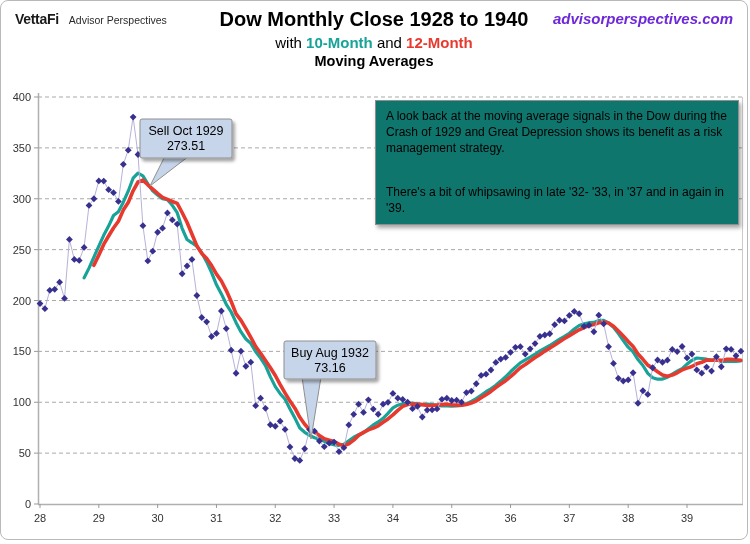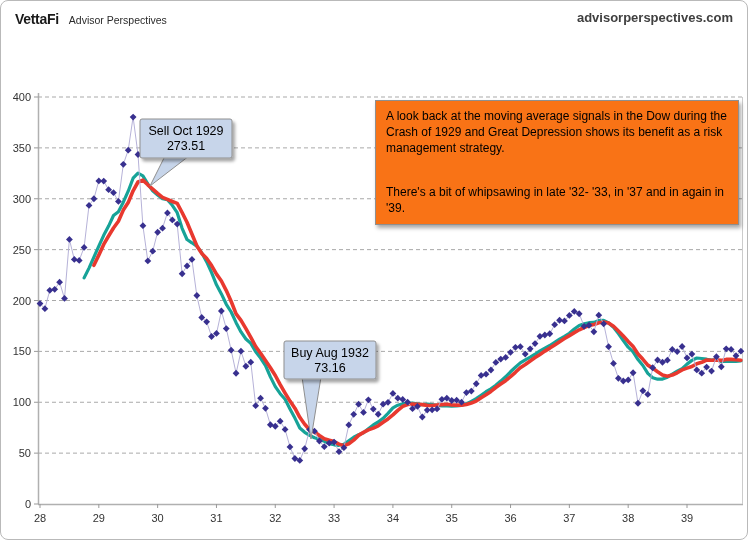--- a/index.html
+++ b/index.html
@@ -1,45 +1,50 @@
 <!DOCTYPE html>
 <html><head>
 <meta charset="utf-8">
 <style>
   html,body{margin:0;padding:0;background:#fff;}
   body{width:750px;height:544px;font-family:"Liberation Sans",sans-serif;-webkit-font-smoothing:antialiased;}
   .frame{position:relative;width:748px;height:540px;border:1px solid #b9b9b9;border-radius:8px;background:#fff;overflow:hidden;box-sizing:border-box;}
   .logo{position:absolute;left:14px;top:9px;white-space:nowrap;}
   .logo .brand{font-size:14px;font-weight:bold;color:#1a1a1a;letter-spacing:-0.3px;}
   .logo .brand-sub{font-size:10.5px;color:#2b2b2b;margin-left:10px;font-weight:500;}
-  .site{position:absolute;right:14px;top:9px;font-size:13px;font-weight:bold;color:#404040;}
+  .site{position:absolute;right:14px;top:9px;font-size:15px;font-weight:bold;color:#6d28d9;font-style:italic;}
   .titleblock{position:absolute;left:0;top:6px;width:100%;text-align:center;pointer-events:none;}
   .title{font-size:20px;font-weight:bold;color:#000;line-height:1.2;}
   .subtitle{font-size:15px;color:#000;margin-top:3px;}
   .subtitle b.ma10{color:#17a398;}
   .subtitle b.ma12{color:#e8392f;}
   .subtitle2{font-size:14.5px;font-weight:bold;color:#000;margin-top:2px;}
-  .note{position:absolute;left:374px;top:99px;width:342px;background:#f97316;border:1px solid #8f8f8f;box-shadow:2px 3px 4px rgba(0,0,0,0.35);padding:7px 10px 8px 10px;font-size:12px;line-height:1.35;color:#000;}
+  .note{position:absolute;left:374px;top:99px;width:342px;background:#0f766e;border:1px solid #8f8f8f;box-shadow:2px 3px 4px rgba(0,0,0,0.35);padding:7px 10px 8px 10px;font-size:12px;line-height:1.35;color:#000;}
   .note p{margin:0;}
   .note p + p{margin-top:27px;}
   svg text{font-family:"Liberation Sans",sans-serif;}
   .axis-label{font-size:11px;fill:#333;}
   .callout-text{font-size:12.5px;fill:#000;}
 </style>
 </head>
 <body>
 
 <div class="frame">
 
   <div class="logo">
     <span class="brand">VettaFi</span><span class="brand-sub">Advisor Perspectives</span>
   </div>
 
   <div class="site">advisorperspectives.com</div>
 
+  <div class="titleblock">
+    <div class="title">Dow Monthly Close 1928 to 1940</div>
+    <div class="subtitle"><span>with </span><b class="ma10">10-Month</b><span> and </span><b class="ma12">12-Month</b></div>
+    <div class="subtitle2">Moving Averages</div>
+  </div>
 
   <svg id="chart" width="748" height="542" viewBox="0 0 748 542" style="position:absolute;left:0;top:0;">
       <defs>
         <filter id="ds" x="-20%" y="-20%" width="150%" height="160%">
           <feDropShadow dx="2.5" dy="3" stdDeviation="1.5" flood-opacity="0.35"></feDropShadow>
         </filter>
       </defs>
       <g>
         <line x1="37" y1="452.125" x2="741" y2="452.125" stroke="#a9a9a9" stroke-width="1" stroke-dasharray="4 3"></line>
         <line x1="37" y1="401.25" x2="741" y2="401.25" stroke="#a9a9a9" stroke-width="1" stroke-dasharray="4 3"></line>

